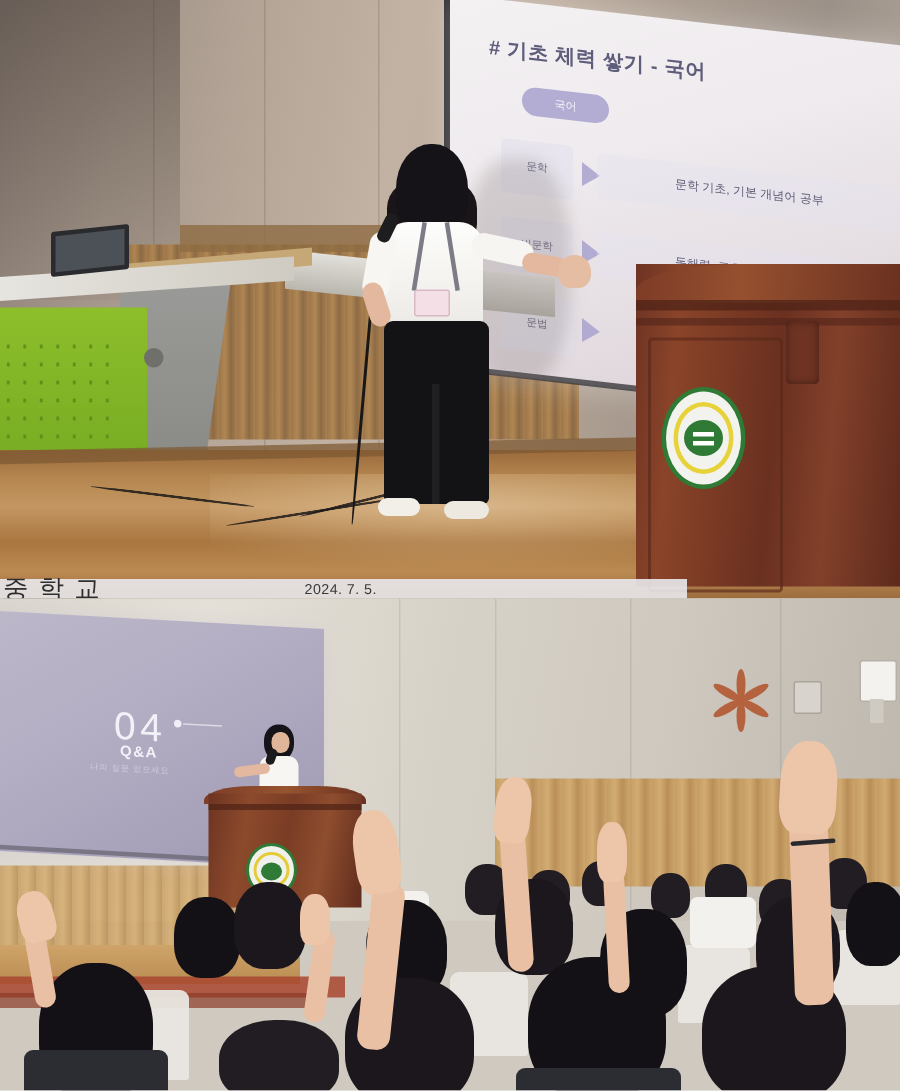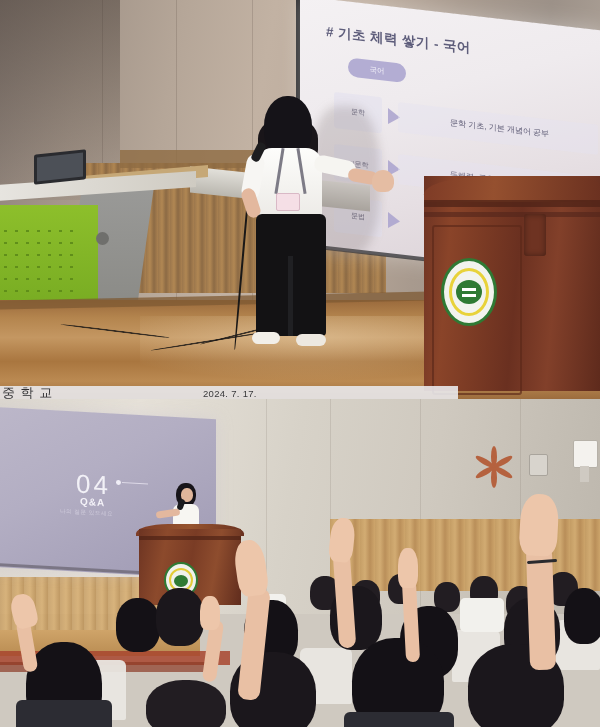--- a/index.html
+++ b/index.html
@@ -125,22 +125,22 @@
   .pr-mic{position:absolute;left:18px;top:46px;width:9px;height:20px;border-radius:4px;background:#1d1d1f;
     transform:rotate(26deg);}
   .pr-miccord{position:absolute;left:6px;top:64px;width:2px;height:190px;background:#1a1817;
     border-radius:40%;transform:rotate(5deg);}
   .pr-shadow{position:absolute;left:74px;top:10px;width:70px;height:150px;border-radius:40%;
     background:rgba(110,95,95,.22);filter:blur(5px);}
 
   
   .p1-caption{position:absolute;left:0;top:386px;width:458px;height:14px;
     background:rgba(233,233,236,.9);}
-  .p1-cap-left{position:absolute;left:2px;top:386px;font-size:13px;color:#2e2e30;line-height:14px;
-    letter-spacing:1px;}
+  .p1-cap-left{position:absolute;left:2px;top:386px;font-size:17px;color:#2e2e30;line-height:14px;
+    letter-spacing:1px;text-decoration:underline;}
   .p1-cap-right{position:absolute;left:203px;top:387px;font-size:9.5px;color:#3a3a3c;line-height:13px;
     letter-spacing:.3px;}
 
   
   .photo2{position:absolute;left:0;top:399px;width:600px;height:328px;overflow:hidden;background:#cfc9c0;}
   .p2-wall{position:absolute;left:0;top:0;width:600px;height:215px;
     background:linear-gradient(100deg,#dcd7ce 0%,#e6e1d8 22%,#d7d2c8 48%,#cfc9bf 70%,#bdb7ad 100%);}
   .p2-wallseam{position:absolute;top:0;width:1px;height:215px;background:rgba(120,112,100,.18);}
   .p2-woodband{position:absolute;left:330px;top:120px;width:270px;height:72px;
     background:repeating-linear-gradient(90deg,#c49a5e 0,#d2a96c 5px,#b88a51 10px,#cda264 15px);opacity:.92;}
@@ -301,21 +301,21 @@
     <div class="p1-podium-lip2"></div>
     <div class="p1-podium-panel"></div>
     <div class="p1-podium-post"></div>
     <div class="p1-emblem">
       <div class="ring"></div>
         <div class="core"></div>
     </div>
 
     <div class="p1-caption"></div>
     <div class="p1-cap-left">중 학 교</div>
-    <div class="p1-cap-right">2024. 7. 17.</div>
+    <div class="p1-cap-right">2024. 7. 5.</div>
   </div>
 
   <div class="photo2">
 
     <div class="p2-wall"></div>
     <div class="p2-wallseam" style="left:266px"></div>
     <div class="p2-wallseam" style="left:330px"></div>
     <div class="p2-wallseam" style="left:420px"></div>
     <div class="p2-wallseam" style="left:520px"></div>
     <div class="p2-woodband"></div>

